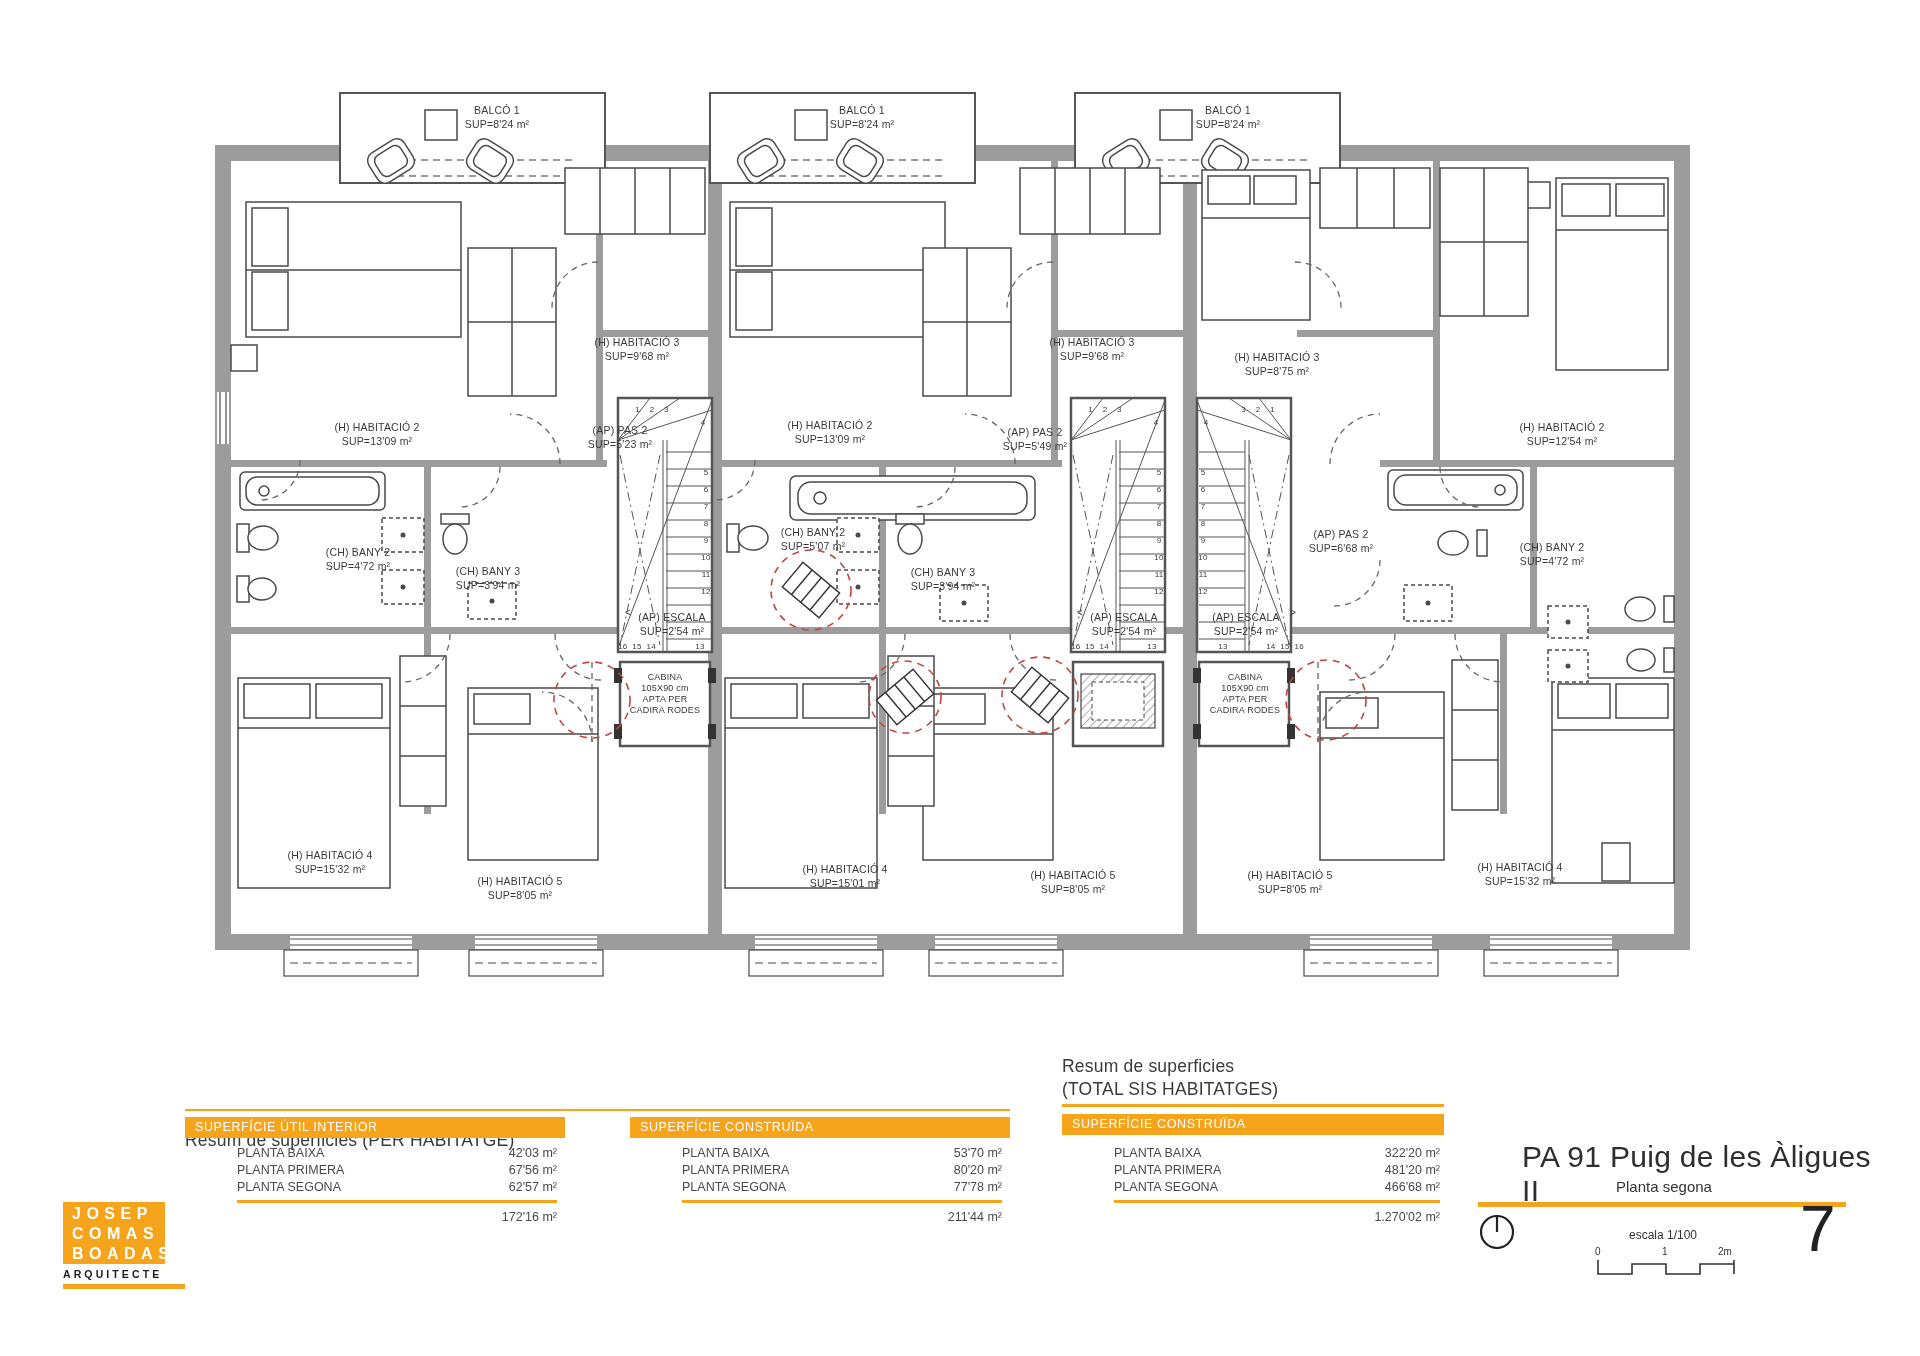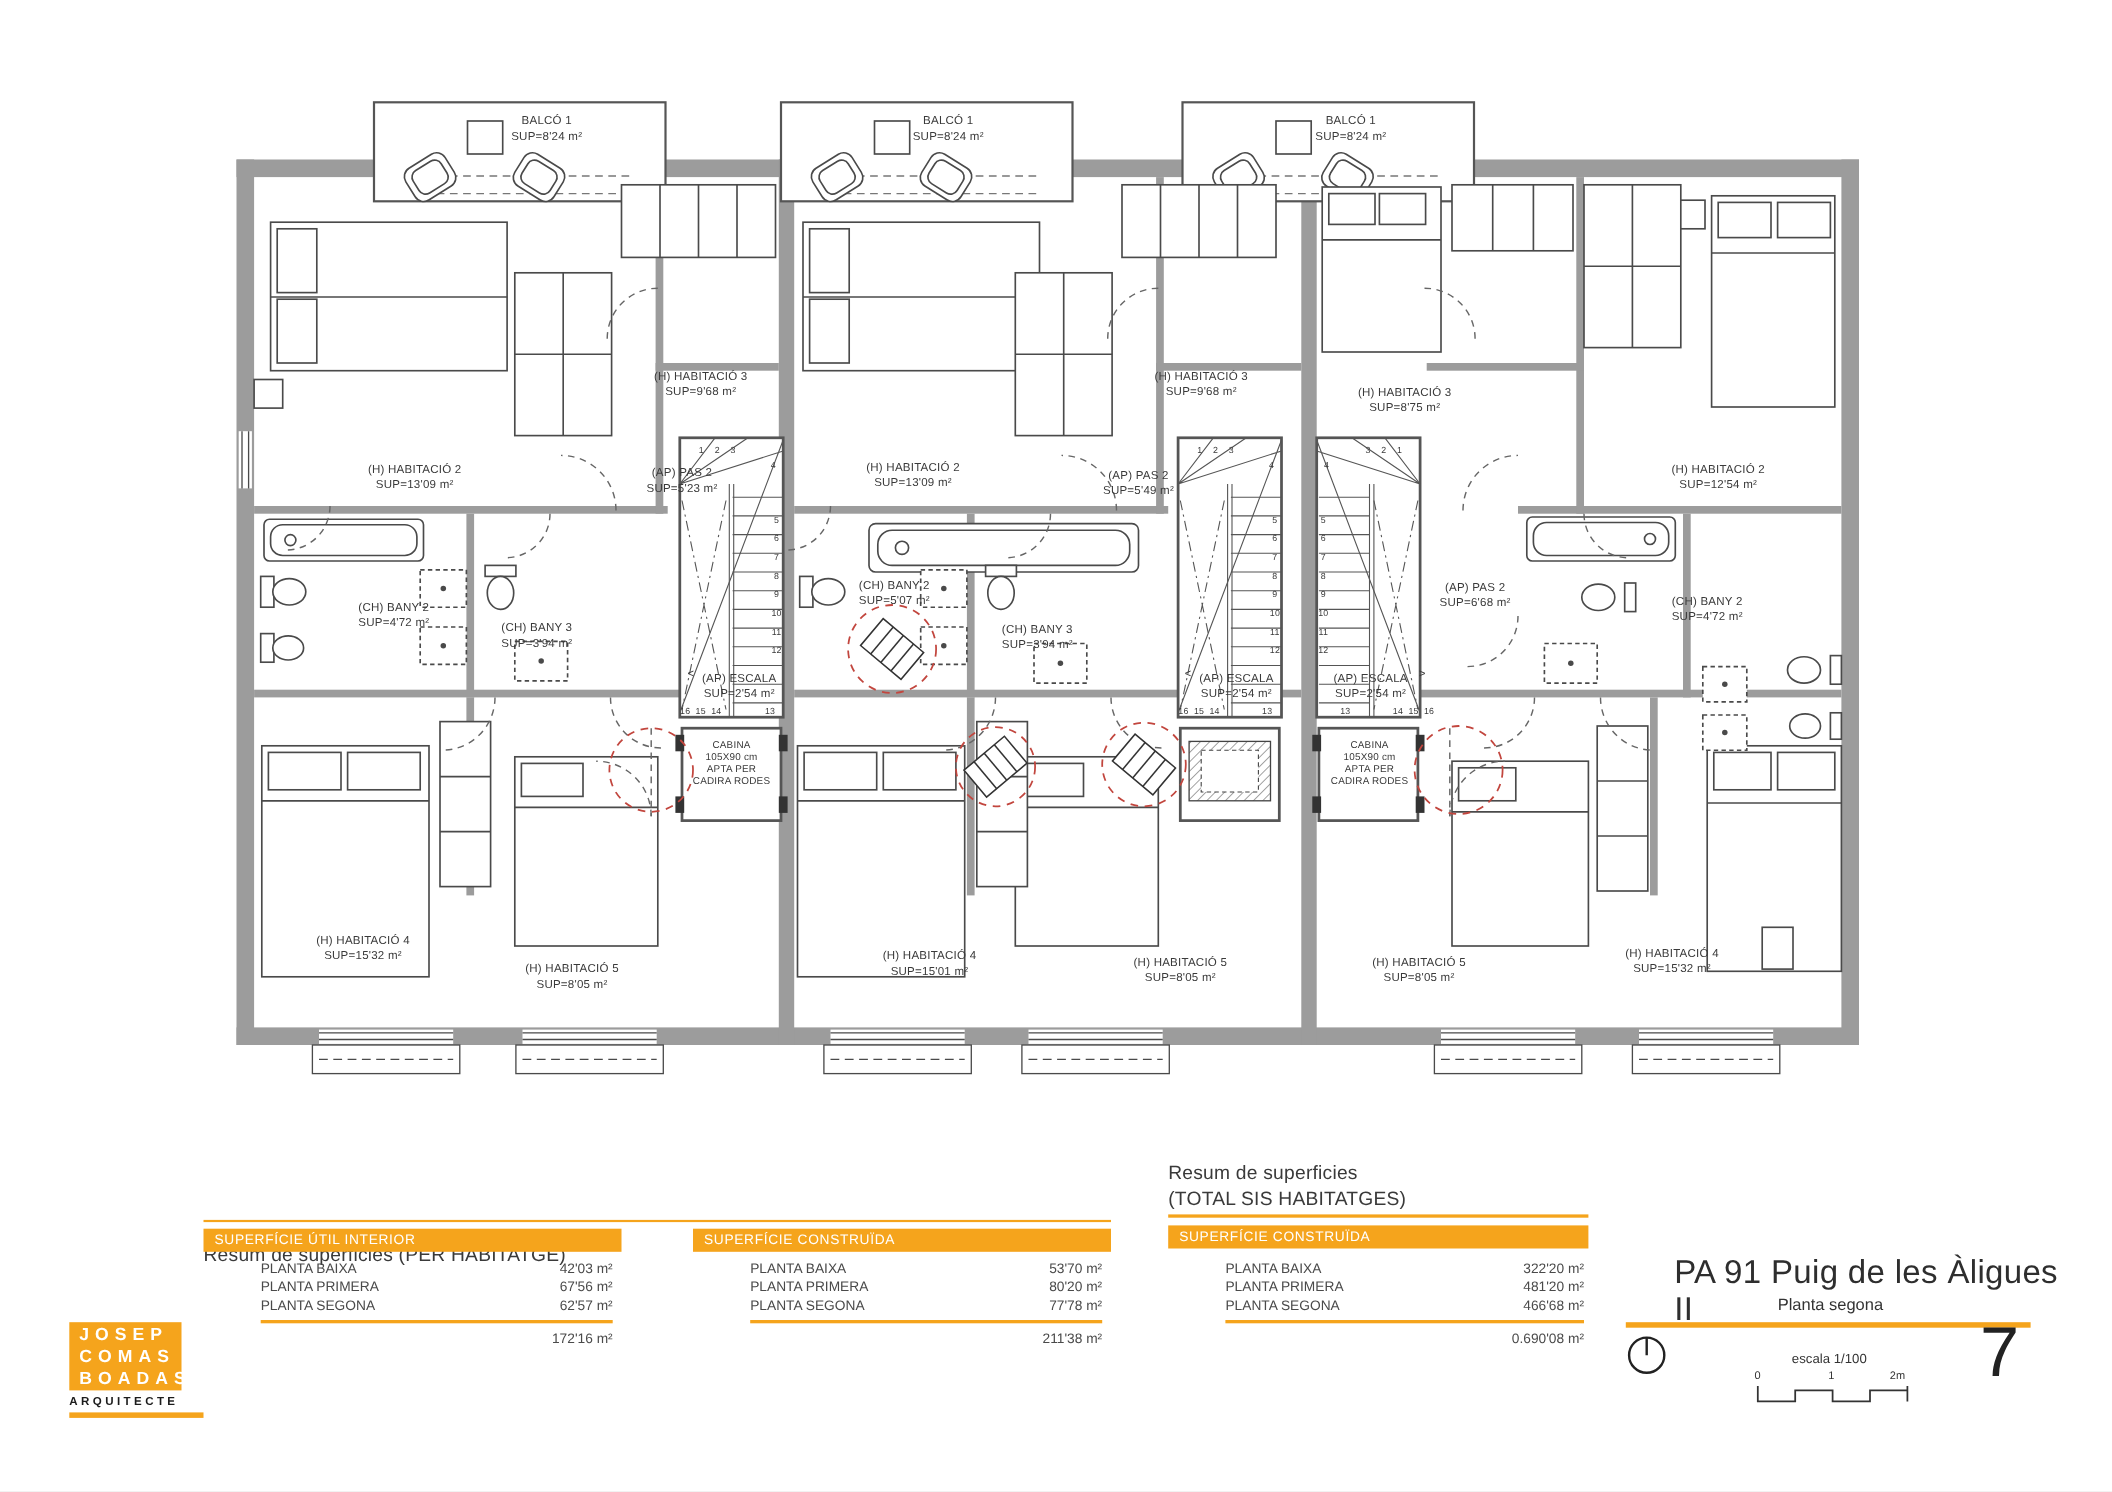--- a/index.html
+++ b/index.html
@@ -456,21 +456,21 @@
       </div>
     <div class="srow">
         <span>PLANTA PRIMERA</span>
         <span>80'20 m²</span>
       </div>
     <div class="srow">
         <span>PLANTA SEGONA</span>
         <span>77'78 m²</span>
       </div>
     <div class="stotal-rule"></div>
-    <div class="stotal">211'38 m²</div>
+    <div class="stotal">211'44 m²</div>
   </div>
 
   <div class="heading" style="left:1062px;top:1056px;">Resum de superficies</div>
   <div class="heading" style="left:1062px;top:1079px;">(TOTAL SIS HABITATGES)</div>
   <div class="rule" style="left:1062px;top:1104px;width:382px;height:2.5px;"></div>
 
   <div class="bar" style="left:1062px;top:1114px;width:382px;">SUPERFÍCIE CONSTRUÏDA</div>
   <div class="stable" style="left:1062px;top:1145px;width:378px;">
     <div class="srow">
         <span>PLANTA BAIXA</span>
@@ -478,21 +478,21 @@
       </div>
     <div class="srow">
         <span>PLANTA PRIMERA</span>
         <span>481'20 m²</span>
       </div>
     <div class="srow">
         <span>PLANTA SEGONA</span>
         <span>466'68 m²</span>
       </div>
     <div class="stotal-rule"></div>
-    <div class="stotal">0.690'08 m²</div>
+    <div class="stotal">1.270'02 m²</div>
   </div>
 
   <div id="sheet-title">PA 91 Puig de les Àligues II</div>
   <div id="sheet-subtitle">Planta segona</div>
   <div id="title-rule"></div>
   <div id="page-number">7</div>
 
   <svg id="north-icon" width="40" height="40" viewBox="0 0 40 40">
     <circle cx="19" cy="20" r="16" fill="none" stroke="#222" stroke-width="2.2"></circle>
     <line x1="19" y1="4" x2="19" y2="20" stroke="#222" stroke-width="2.2"></line>

